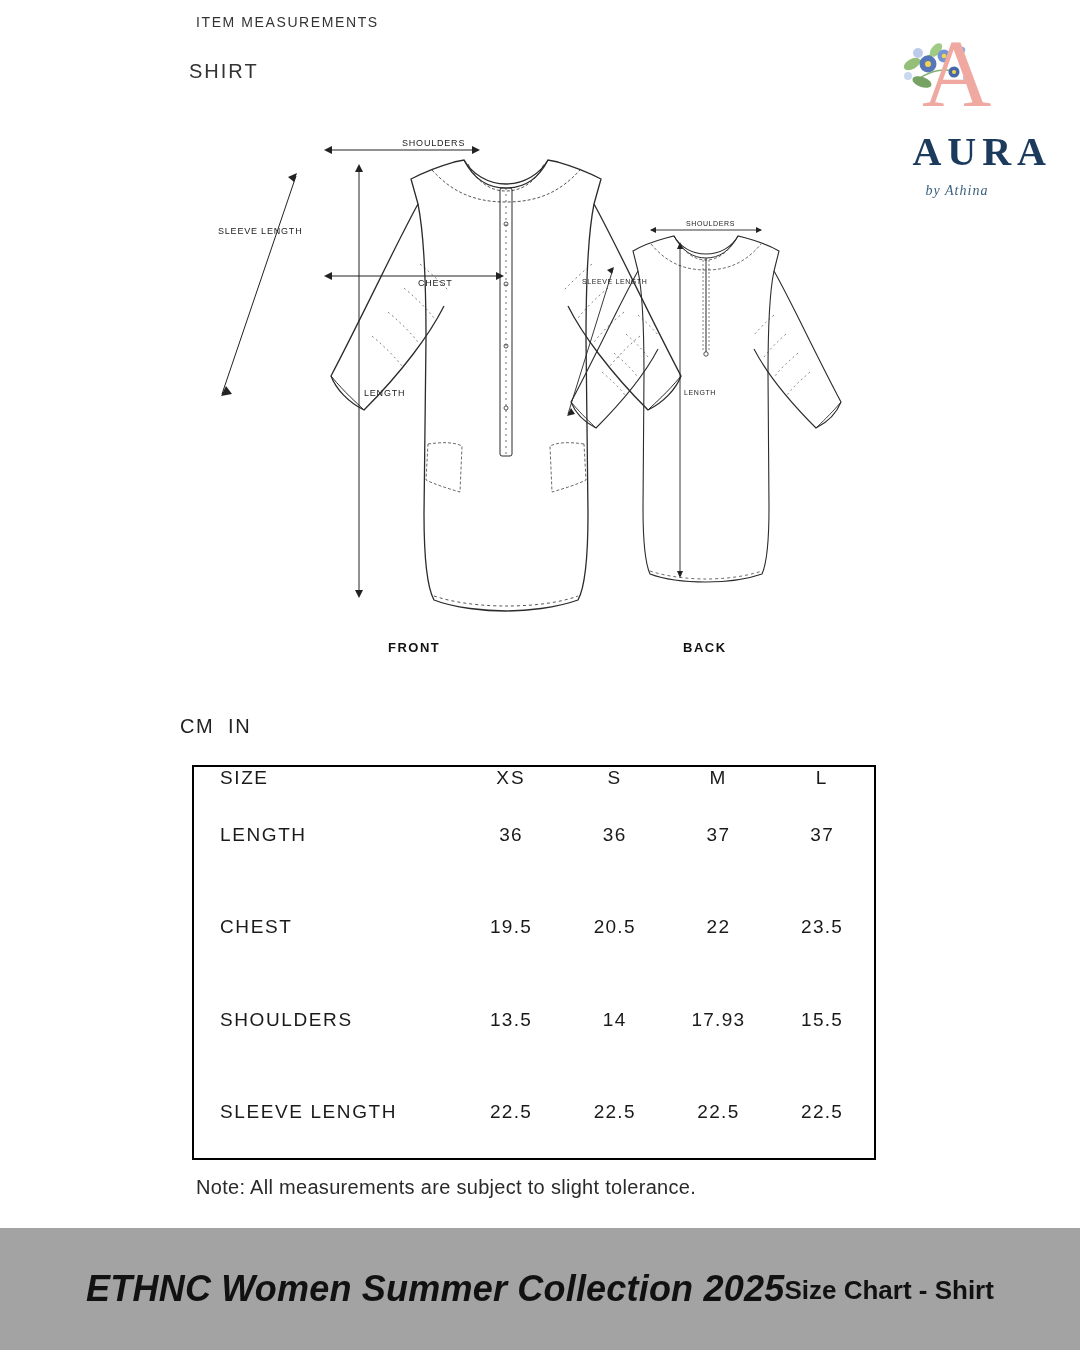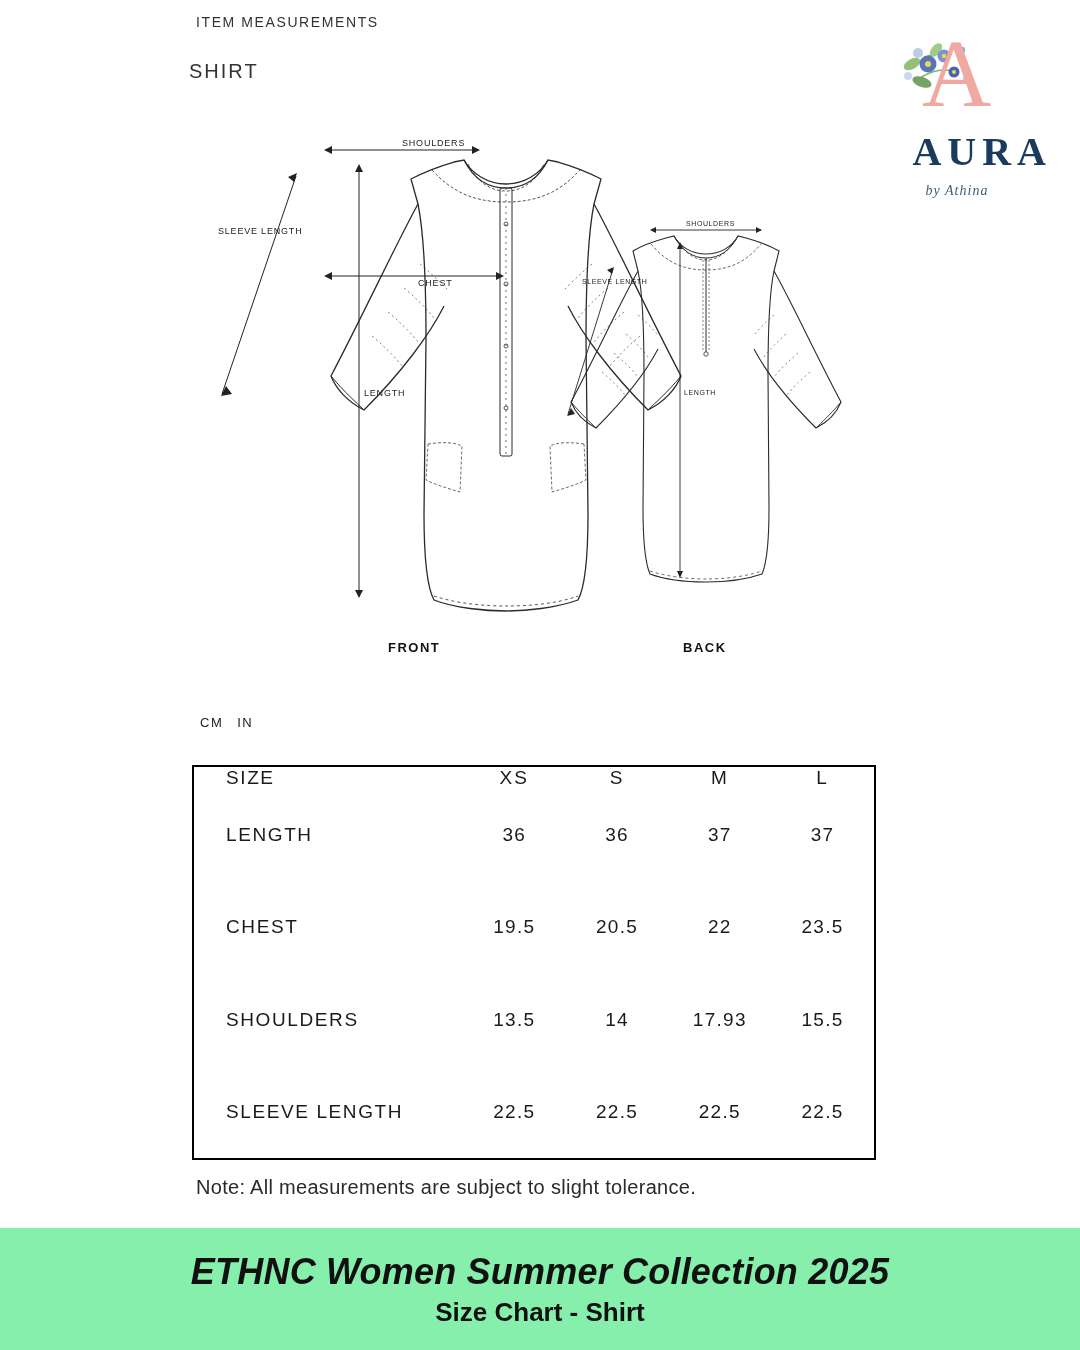--- a/index.html
+++ b/index.html
@@ -90,37 +90,36 @@
     left: 196px;
     top: 84px;
     width: 690px;
     height: 590px;
   }
   .tech-area svg { display: block; }
 
   
   .units {
     position: absolute;
-    left: 200px;
+    left: 180px;
     top: 715px;
-    font-size: 13px;
+    font-size: 20px;
     letter-spacing: 1.5px;
     color: #222;
   }
   .units .u2 { margin-left: 14px; }
 
   
   .table-wrap {
     position: absolute;
     left: 192px;
     top: 765px;
     width: 684px;
     height: 395px;
     border: 2px solid #000;
-    padding-left: 6px;
   }
   table.size-table {
     width: 100%;
     height: 100%;
     border-collapse: collapse;
     table-layout: fixed;
   }
   table.size-table th,
   table.size-table td {
     font-weight: 400;
@@ -150,23 +149,23 @@
     letter-spacing: 0.3px;
   }
 
   
   .footer {
     position: absolute;
     left: 0;
     bottom: 0;
     width: 1080px;
     height: 122px;
-    background: #86efac;
+    background: #a3a3a3;
     display: flex;
-    flex-direction: column;
+    flex-direction: row;
     align-items: center;
     justify-content: center;
   }
   .footer-title {
     font-size: 36px;
     font-weight: bold;
     font-style: italic;
     color: #111;
     letter-spacing: 0.2px;
     line-height: 44px;

